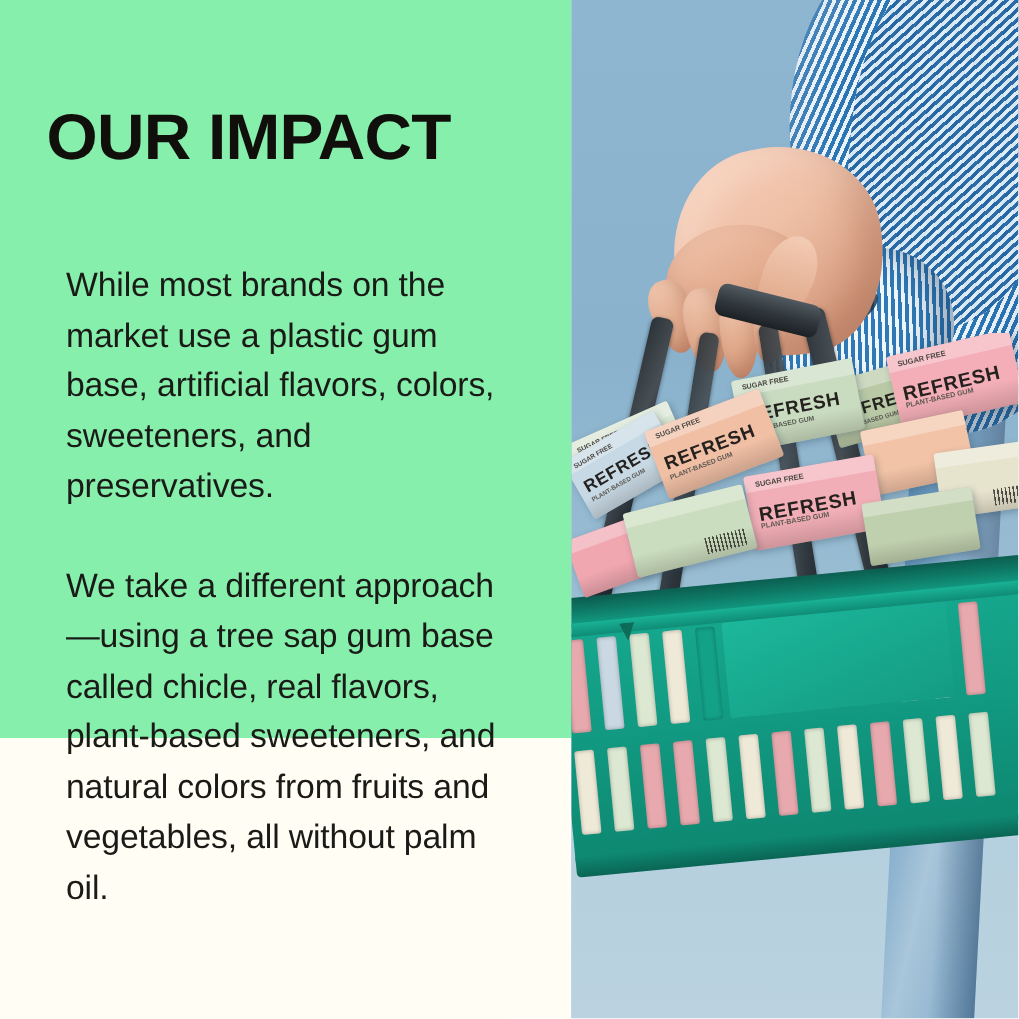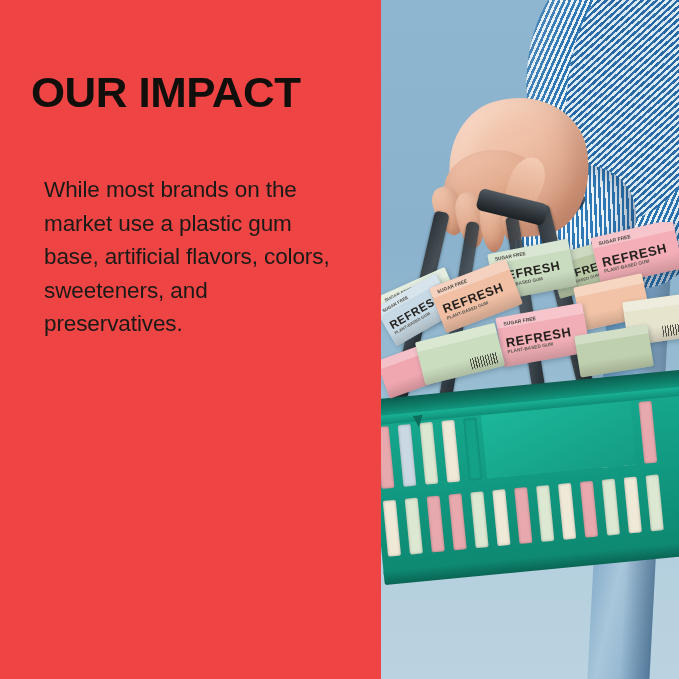--- a/index.html
+++ b/index.html
@@ -17,22 +17,22 @@
     overflow: hidden;
     background: #FFFDF4;
   }
 
   
   .text-panel {
     position: absolute;
     left: 0;
     top: 0;
     width: 381px;
-    height: 679px;
-    background: #ef4444;
+    height: 492px;
+    background: #86efac;
     box-sizing: border-box;
     padding: 0 26px 0 31px;
   }
   .headline {
     position: absolute;
     left: 31px;
     top: 70px;
     margin: 0;
     font-family: "Liberation Sans", sans-serif;
     font-size: 43px;
@@ -378,20 +378,21 @@
 </style>
 </head>
 <body>
 
 <div id="page">
 
   <section class="text-panel">
     <h1 class="headline">OUR IMPACT</h1>
     <div class="body-block">
       <p class="body-para">While most brands on the market use a plastic gum base, artificial flavors, colors, sweeteners, and preservatives.</p>
+      <p class="body-para">We take a different approach—using a tree sap gum base called chicle, real flavors, plant-based sweeteners, and natural colors from fruits and vegetables, all without palm oil.</p>
     </div>
   </section>
 
   <section class="photo-panel">
     <div class="bg-upper"></div>
     <div class="bg-lower"></div>
     <div class="bg-seam"></div>
 
     <div class="leg">
       <div class="leg-shade"></div>

